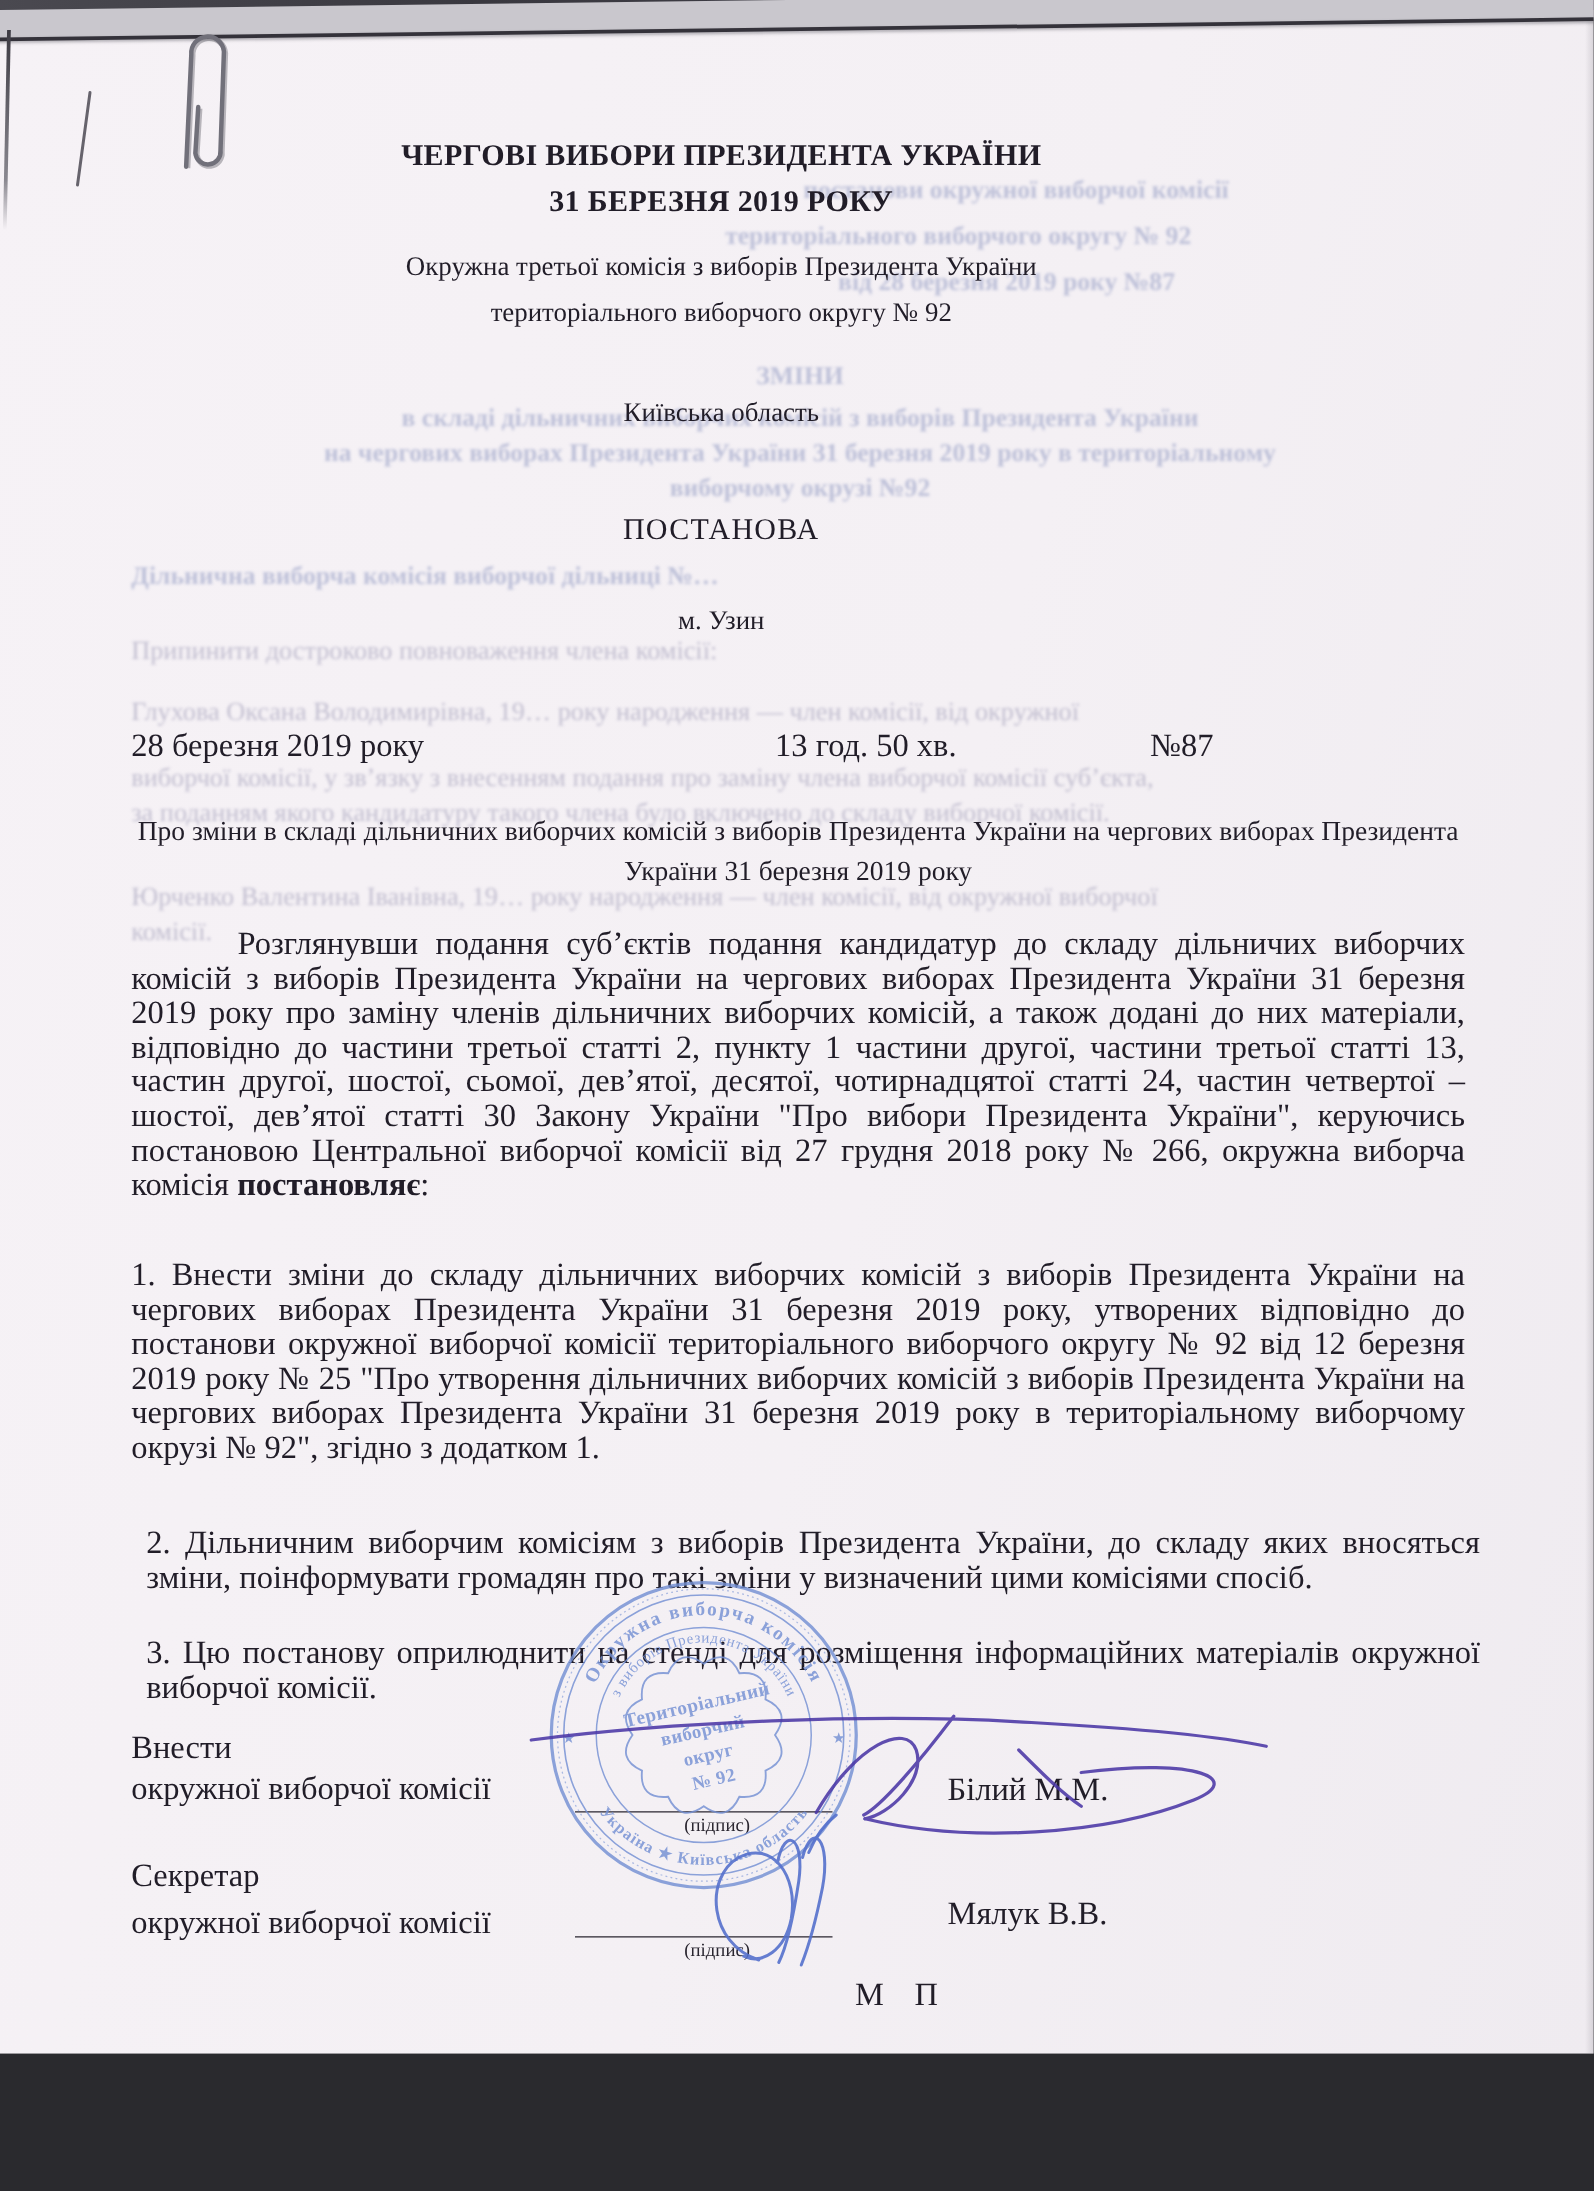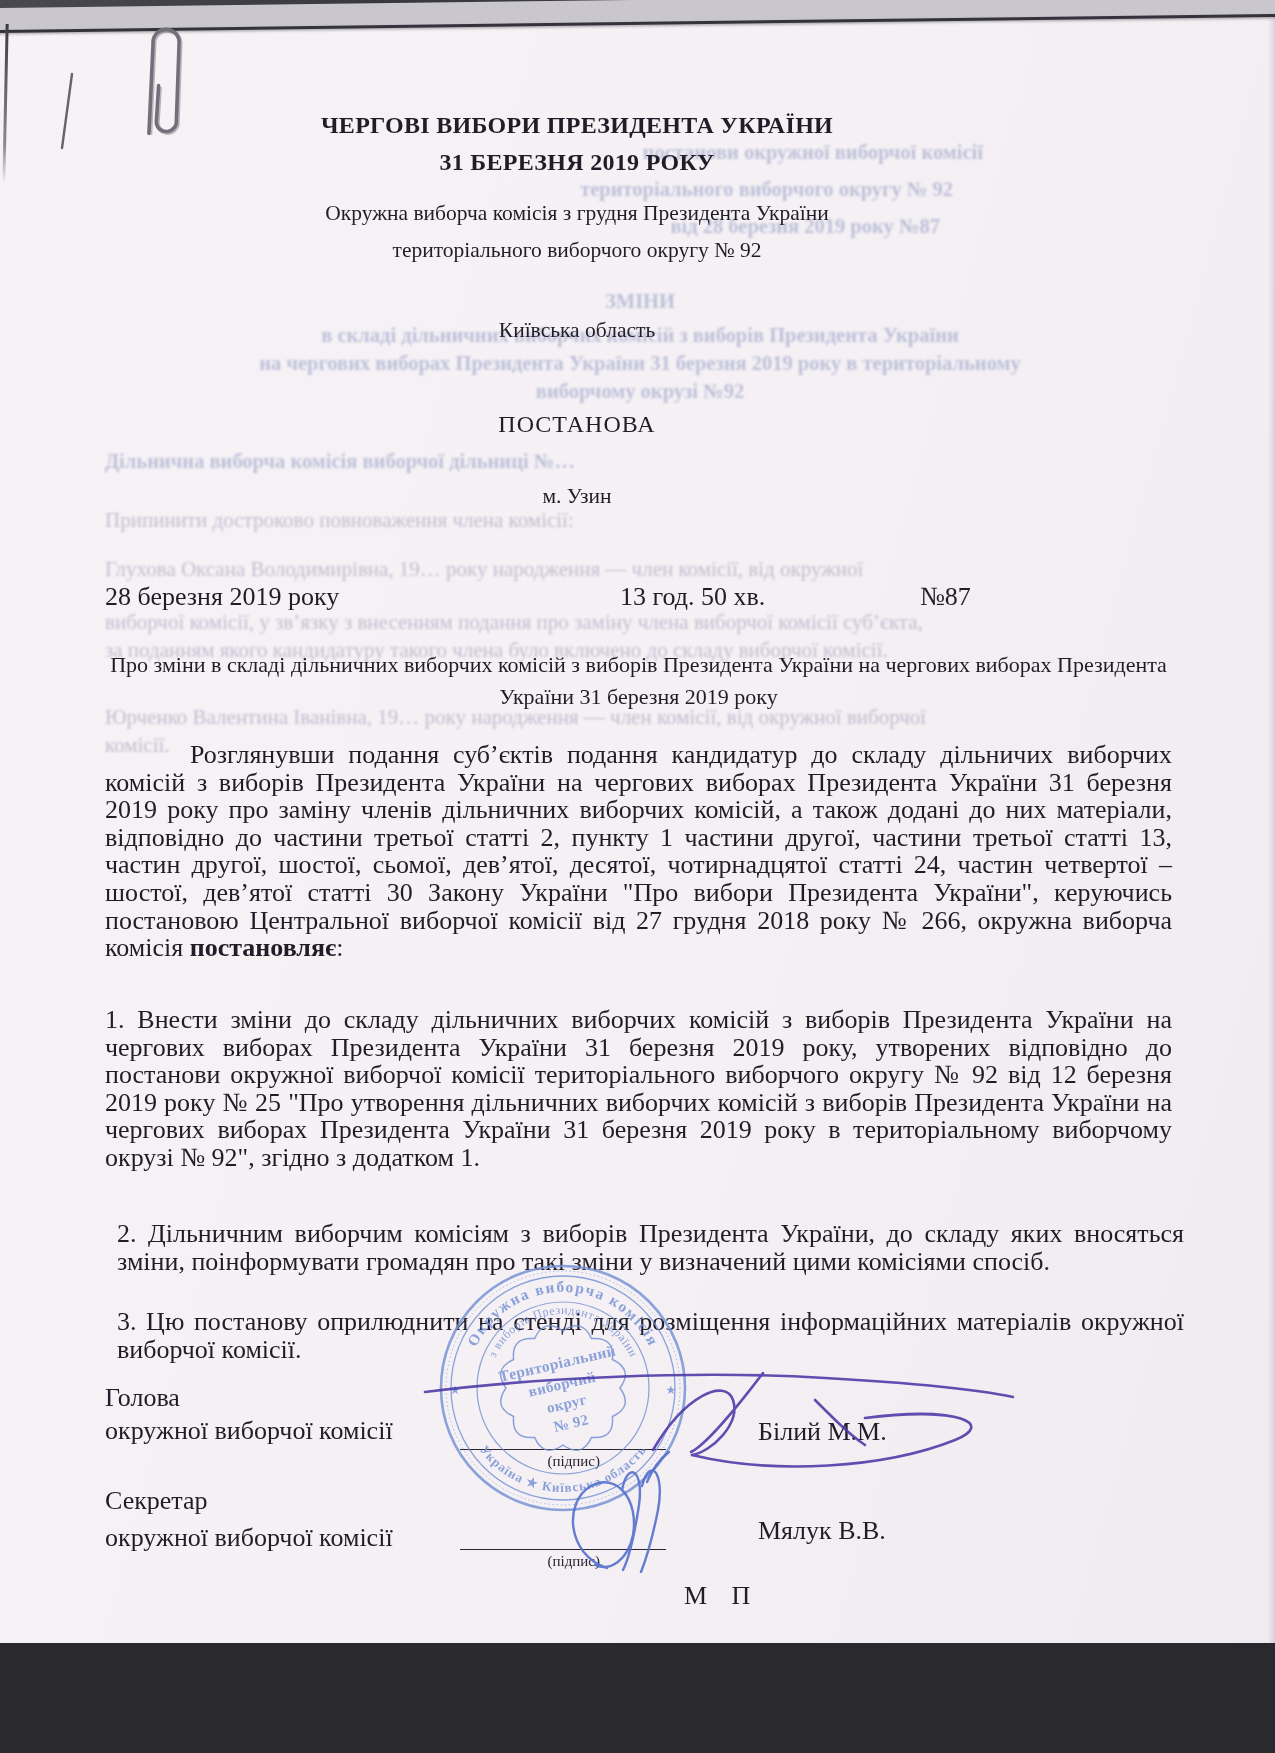--- a/index.html
+++ b/index.html
@@ -66,39 +66,39 @@
   <div class="gh" style="left:105px;top:508px;">Припинити достроково повноваження члена комісії:</div>
   <div class="gh" style="left:105px;top:557px;">Глухова Оксана Володимирівна, 19… року народження — член комісії, від окружної</div>
   <div class="gh" style="left:105px;top:610px;">виборчої комісії, у зв’язку з внесенням подання про заміну члена виборчої комісії суб’єкта,</div>
   <div class="gh" style="left:105px;top:638px;">за поданням якого кандидатуру такого члена було включено до складу виборчої комісії.</div>
   <div class="gh" style="left:105px;top:705px;">Юрченко Валентина Іванівна, 19… року народження — член комісії, від окружної виборчої</div>
   <div class="gh" style="left:105px;top:733px;">комісії.</div>
 
   <div class="txt">
     <div class="hdr title" style="top:112px;">ЧЕРГОВІ ВИБОРИ ПРЕЗИДЕНТА УКРАЇНИ</div>
     <div class="hdr title" style="top:149px;">31 БЕРЕЗНЯ 2019 РОКУ</div>
-    <div class="hdr h21" style="top:201px;">Окружна виборча комісія з грудня Президента України</div>
+    <div class="hdr h21" style="top:201px;">Окружна третьої комісія з виборів Президента України</div>
     <div class="hdr h21" style="top:238px;">територіального виборчого округу № 92</div>
     <div class="hdr h21" style="top:318px;">Київська область</div>
     <div class="hdr doctype" style="top:411px;">ПОСТАНОВА</div>
     <div class="hdr h21" style="top:484px;">м. Узин</div>
 
     <div class="t s21" style="left:105px;top:582px;">28 березня  2019 року</div>
     <div class="t s21" style="left:620px;top:582px;">13 год. 50 хв.</div>
     <div class="t s21" style="left:920px;top:582px;">№87</div>
 
     <div class="subject" style="top:649px;">Про зміни в складі дільничних виборчих комісій з виборів Президента України на чергових виборах Президента України 31 березня 2019 року</div>
 
     <p class="par ind" style="top:741px;margin:0;"><span>Розглянувши подання суб’єктів подання кандидатур до складу дільничих виборчих комісій з виборів Президента України на чергових виборах Президента України 31 березня 2019 року про заміну членів дільничних виборчих комісій, а також додані до них матеріали, відповідно до частини третьої статті 2, пункту 1 частини другої, частини третьої статті 13, частин другої, шостої, сьомої, дев’ятої, десятої, чотирнадцятої статті 24, частин четвертої – шостої, дев’ятої статті 30 Закону України "Про вибори Президента України", керуючись постановою Центральної виборчої комісії від 27 грудня 2018 року № 266, окружна виборча комісія </span><b>постановляє</b><span>:</span></p>
 
     <p class="par" style="top:1006px;margin:0;">1. Внести зміни до складу дільничних виборчих комісій з виборів Президента України на чергових виборах Президента України 31 березня 2019 року, утворених відповідно до постанови окружної виборчої комісії територіального виборчого округу № 92 від 12 березня 2019 року № 25 "Про утворення дільничних виборчих комісій з виборів Президента України на чергових виборах Президента України 31 березня 2019 року в територіальному виборчому окрузі № 92", згідно з додатком  1.</p>
     <p class="par" style="top:1208px;margin:12px;">2. Дільничним виборчим комісіям з виборів Президента України, до складу яких вносяться зміни, поінформувати громадян про такі зміни у визначений цими комісіями спосіб.</p>
     <p class="par" style="top:1296px;margin:12px;">3. Цю постанову оприлюднити на стенді для розміщення інформаційних матеріалів окружної виборчої комісії.</p>
 
-    <div class="t s21" style="left:105px;top:1383px;">Голова</div>
+    <div class="t s21" style="left:105px;top:1383px;">Внести</div>
     <div class="t s21" style="left:105px;top:1416px;">окружної виборчої комісії</div>
     <div class="sline" style="left:460px;width:206px;top:1449px;"></div>
     <div class="cap" style="left:460px;width:140px;top:1453px;">(підпис)</div>
     <div class="t s21" style="left:758px;top:1417px;">Білий М.М.</div>
 
     <div class="t s21" style="left:105px;top:1486px;">Секретар</div>
     <div class="t s21" style="left:105px;top:1523px;">окружної виборчої комісії</div>
     <div class="sline" style="left:460px;width:206px;top:1549px;"></div>
     <div class="cap" style="left:460px;width:140px;top:1553px;">(підпис)</div>
     <div class="t s21" style="left:758px;top:1516px;">Мялук В.В.</div>

